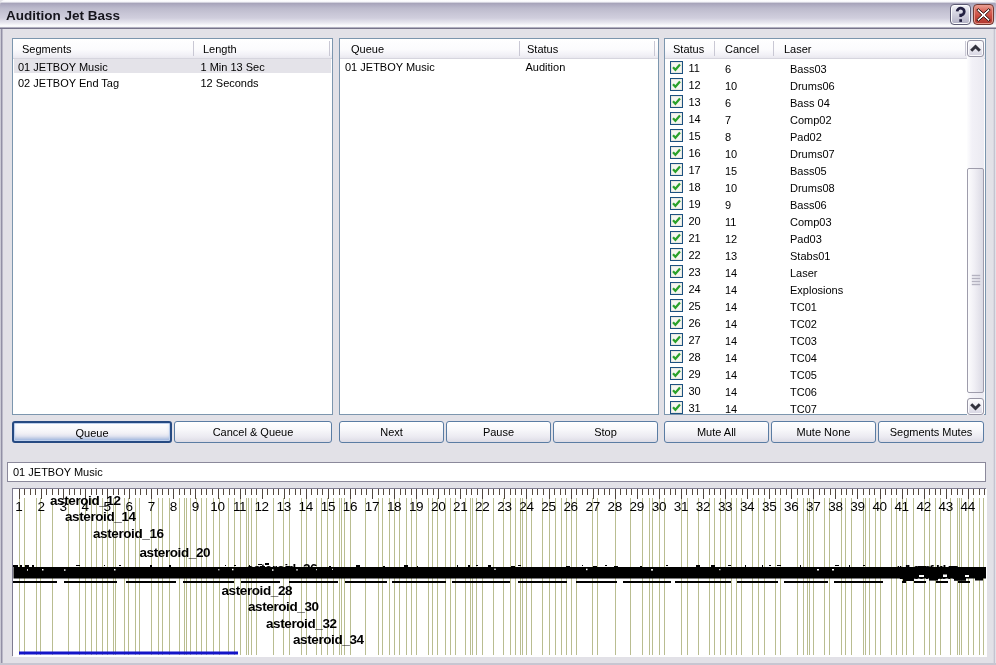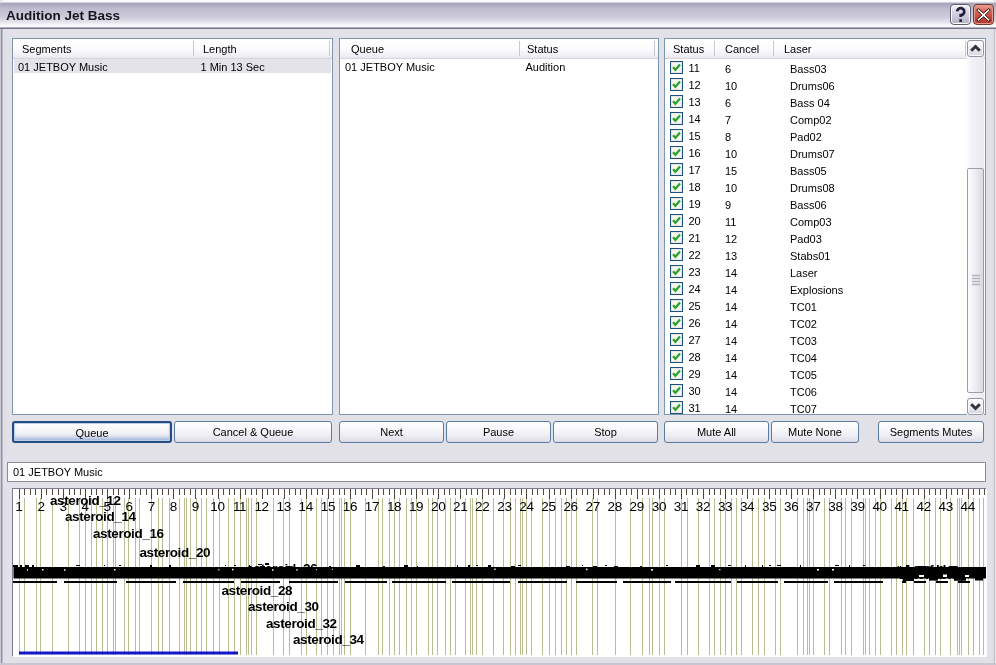--- a/index.html
+++ b/index.html
@@ -62,20 +62,24 @@
  <div class="hdr">
       <span style="left:9px">Segments</span>
       <div class="hsep" style="left:180px"></div>
       <span style="left:190px">Length</span>
       <div class="hsep" style="left:316px"></div>
     </div>
  <div class="lrow sel" style="top:20px">
       <span style="left:4px">01 JETBOY Music</span>
       <span style="left:186.5px">1 Min 13 Sec</span>
     </div>
+ <div class="lrow" style="top:36px">
+      <span style="left:4px">02 JETBOY End Tag</span>
+      <span style="left:186.5px">12 Seconds</span>
+    </div>
 </div>
 
 <div class="panel" id="p2">
  <div class="hdr">
       <span style="left:11px">Queue</span>
       <div class="hsep" style="left:179px"></div>
       <span style="left:187px">Status</span>
       <div class="hsep" style="left:314px"></div>
     </div>
  <div class="lrow" style="top:20px">
@@ -318,21 +322,21 @@
         </svg></div>
  </div>
 </div>
 
 <div class="btn def" style="left:12px;width:160px">Queue</div>
 <div class="btn" style="left:174px;width:158px">Cancel &amp; Queue</div>
 <div class="btn" style="left:339px;width:105px">Next</div>
 <div class="btn" style="left:446px;width:105px">Pause</div>
 <div class="btn" style="left:553px;width:105px">Stop</div>
 <div class="btn" style="left:664px;width:105px">Mute All</div>
-<div class="btn" style="left:771px;width:88px">Mute None</div>
+<div class="btn" style="left:771px;width:105px">Mute None</div>
 <div class="btn" style="left:878px;width:106px">Segments Mutes</div>
 
 <div id="field">01 JETBOY Music</div>
 
 <div id="tlbox">
 <svg id="tl" width="974" height="168" viewBox="0 0 974 168">
       <rect x="0" y="0" width="974" height="168" fill="#ffffff"></rect>
       <path d="M6.5 9V166M11.5 9V166M23.5 9V166M27.5 9V166M39.5 9V166M55.5 9V166M66.5 9V166M72.5 9V166M78.5 9V166M83.5 9V166M89.5 9V166M94.5 9V166M100.5 9V166M102.5 9V166M111.5 9V166M115.5 9V166M122.5 9V166M126.5 9V166M138.5 9V166M145.5 9V166M149.5 9V166M156.5 9V166M166.5 9V166M171.5 9V166M173.5 9V166M177.5 9V166M183.5 9V166M188.5 9V166M193.5 9V166M200.5 9V166M206.5 9V166M215.5 9V166M221.5 9V166M227.5 9V166M233.5 9V166M235.5 9V166M238.5 9V166M243.5 9V166M260.5 9V166M270.5 9V166M276.5 9V166M288.5 9V166M293.5 9V166M303.5 9V166M308.5 9V166M314.5 9V166M320.5 9V166M326.5 9V166M328.5 9V166M331.5 9V166M337.5 9V166M352.5 9V166M365.5 9V166M369.5 9V166M376.5 9V166M381.5 9V166M386.5 9V166M393.5 9V166M398.5 9V166M403.5 9V166M415.5 9V166M419.5 9V166M424.5 9V166M432.5 9V166M437.5 9V166M442.5 9V166M452.5 9V166M457.5 9V166M459.5 9V166M463.5 9V166M469.5 9V166M480.5 9V166M490.5 9V166M497.5 9V166M502.5 9V166M507.5 9V166M509.5 9V166M513.5 9V166M518.5 9V166M529.5 9V166M536.5 9V166M542.5 9V166M548.5 9V166M553.5 9V166M558.5 9V166M563.5 9V166M579.5 9V166M584.5 9V166M602.5 9V166M617.5 9V166M629.5 9V166M636.5 9V166M639.5 9V166M646.5 9V166M651.5 9V166M668.5 9V166M674.5 9V166M685.5 9V166M696.5 9V166M701.5 9V166M707.5 9V166M712.5 9V166M718.5 9V166M723.5 9V166M728.5 9V166M739.5 9V166M745.5 9V166M751.5 9V166M762.5 9V166M767.5 9V166M784.5 9V166M790.5 9V166M794.5 9V166M796.5 9V166M800.5 9V166M811.5 9V166M816.5 9V166M828.5 9V166M832.5 9V166M838.5 9V166M850.5 9V166M852.5 9V166M856.5 9V166M862.5 9V166M867.5 9V166M878.5 9V166M883.5 9V166M889.5 9V166M893.5 9V166M900.5 9V166M911.5 9V166M916.5 9V166M922.5 9V166M927.5 9V166M937.5 9V166M944.5 9V166M946.5 9V166M948.5 9V166M955.5 9V166M960.5 9V166M966.5 9V166M970.5 9V166" stroke="#b9bd91" stroke-width="1.5" fill="none" shape-rendering="crispEdges"></path>
       <path d="M6.5 0V10M28.5 0V10M50.5 0V10M72.5 0V10M94.5 0V10M116.5 0V10M138.5 0V10M160.5 0V10M182.5 0V10M205.5 0V10M227.5 0V10M249.5 0V10M271.5 0V10M293.5 0V10M315.5 0V10M337.5 0V10M359.5 0V10M381.5 0V10M403.5 0V10M425.5 0V10M447.5 0V10M469.5 0V10M491.5 0V10M513.5 0V10M536.5 0V10M558.5 0V10M580.5 0V10M602.5 0V10M624.5 0V10M646.5 0V10M668.5 0V10M690.5 0V10M712.5 0V10M734.5 0V10M756.5 0V10M778.5 0V10M800.5 0V10M822.5 0V10M844.5 0V10M867.5 0V10M889.5 0V10M911.5 0V10M933.5 0V10M955.5 0V10M977.5 0V10" stroke="#4f453d" stroke-width="1" fill="none" shape-rendering="crispEdges"></path>
       <path d="M11.5 0V5.5M17.5 0V5.5M22.5 0V5.5M33.5 0V5.5M39.5 0V5.5M45.5 0V5.5M56.5 0V5.5M61.5 0V5.5M67.5 0V5.5M78.5 0V5.5M83.5 0V5.5M89.5 0V5.5M100.5 0V5.5M105.5 0V5.5M111.5 0V5.5M122.5 0V5.5M127.5 0V5.5M133.5 0V5.5M144.5 0V5.5M149.5 0V5.5M155.5 0V5.5M166.5 0V5.5M171.5 0V5.5M177.5 0V5.5M188.5 0V5.5M193.5 0V5.5M199.5 0V5.5M210.5 0V5.5M216.5 0V5.5M221.5 0V5.5M232.5 0V5.5M238.5 0V5.5M243.5 0V5.5M254.5 0V5.5M260.5 0V5.5M265.5 0V5.5M276.5 0V5.5M282.5 0V5.5M287.5 0V5.5M298.5 0V5.5M304.5 0V5.5M309.5 0V5.5M320.5 0V5.5M326.5 0V5.5M331.5 0V5.5M342.5 0V5.5M348.5 0V5.5M353.5 0V5.5M365.5 0V5.5M370.5 0V5.5M376.5 0V5.5M387.5 0V5.5M392.5 0V5.5M398.5 0V5.5M409.5 0V5.5M414.5 0V5.5M420.5 0V5.5M431.5 0V5.5M436.5 0V5.5M442.5 0V5.5M453.5 0V5.5M458.5 0V5.5M464.5 0V5.5M475.5 0V5.5M480.5 0V5.5M486.5 0V5.5M497.5 0V5.5M502.5 0V5.5M508.5 0V5.5M519.5 0V5.5M524.5 0V5.5M530.5 0V5.5M541.5 0V5.5M547.5 0V5.5M552.5 0V5.5M563.5 0V5.5M569.5 0V5.5M574.5 0V5.5M585.5 0V5.5M591.5 0V5.5M596.5 0V5.5M607.5 0V5.5M613.5 0V5.5M618.5 0V5.5M629.5 0V5.5M635.5 0V5.5M640.5 0V5.5M651.5 0V5.5M657.5 0V5.5M662.5 0V5.5M673.5 0V5.5M679.5 0V5.5M684.5 0V5.5M696.5 0V5.5M701.5 0V5.5M707.5 0V5.5M718.5 0V5.5M723.5 0V5.5M729.5 0V5.5M740.5 0V5.5M745.5 0V5.5M751.5 0V5.5M762.5 0V5.5M767.5 0V5.5M773.5 0V5.5M784.5 0V5.5M789.5 0V5.5M795.5 0V5.5M806.5 0V5.5M811.5 0V5.5M817.5 0V5.5M828.5 0V5.5M833.5 0V5.5M839.5 0V5.5M850.5 0V5.5M856.5 0V5.5M861.5 0V5.5M872.5 0V5.5M878.5 0V5.5M883.5 0V5.5M894.5 0V5.5M900.5 0V5.5M905.5 0V5.5M916.5 0V5.5M922.5 0V5.5M927.5 0V5.5M938.5 0V5.5M944.5 0V5.5M949.5 0V5.5M960.5 0V5.5M966.5 0V5.5M971.5 0V5.5" stroke="#55493f" stroke-width="1" fill="none" shape-rendering="crispEdges"></path>

